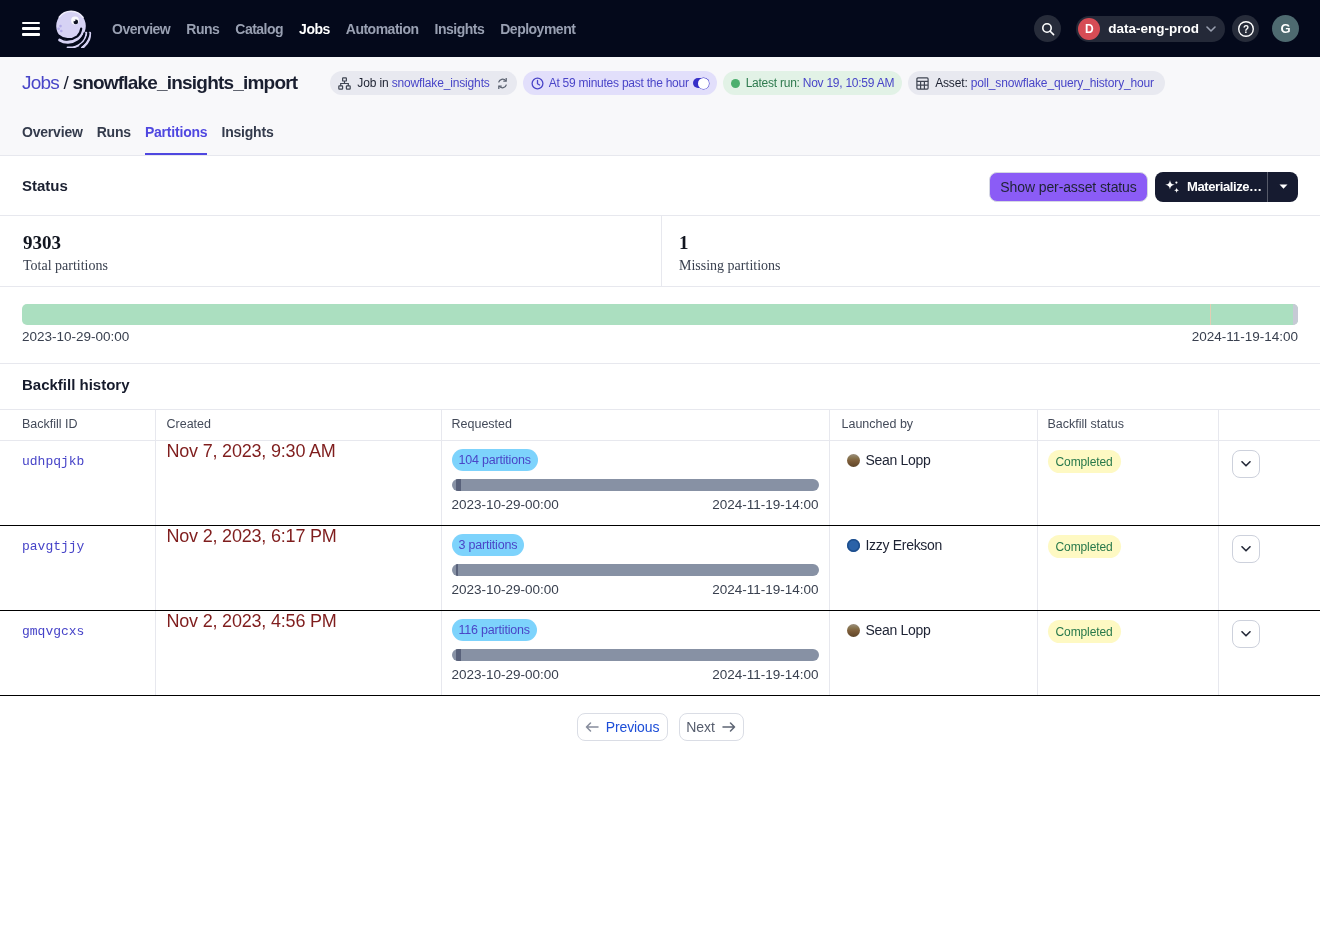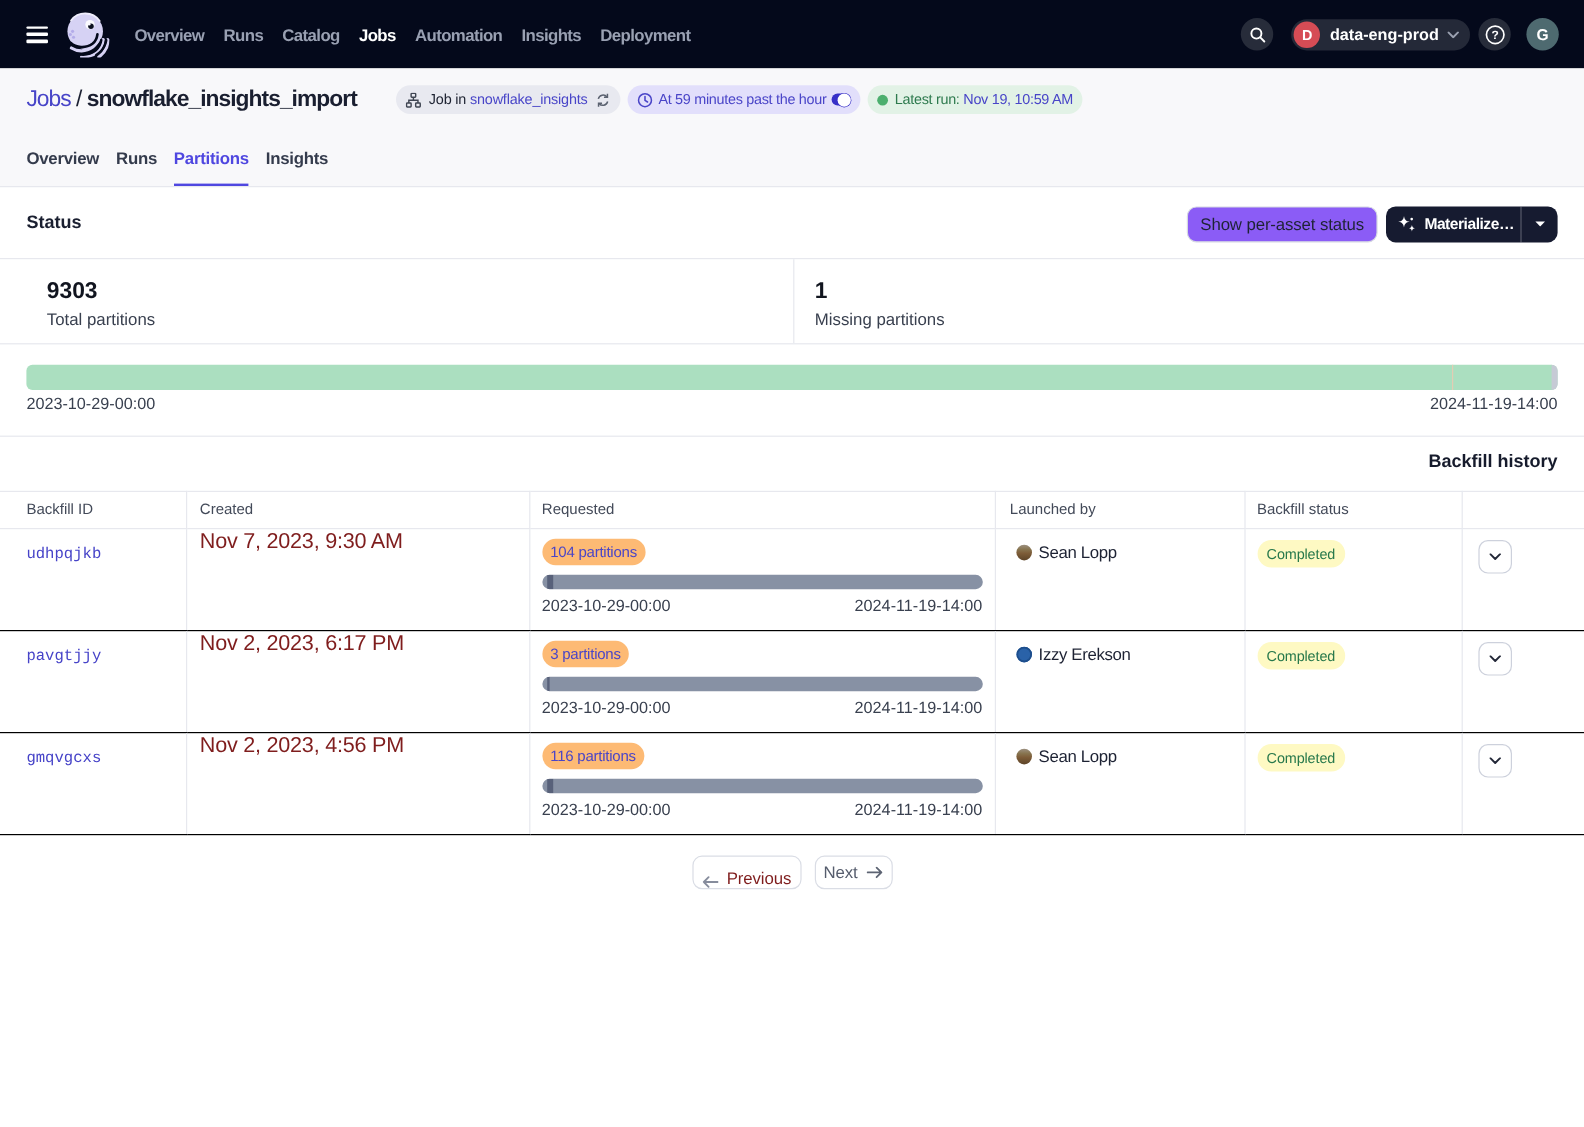--- a/index.html
+++ b/index.html
@@ -47,65 +47,65 @@
 .statusrow { height:59px; display:flex; align-items:center; padding:0 22px; }
 .statusrow h2 { font-size:15px; font-weight:700; color:#1a1f30; }
 .srspacer { flex:1; }
 .btn { position:relative; top:1px; width:159px; height:30px; background:#8b5cf6; border:1px solid #d5d8e2; border-radius:8px; font-size:14px; color:#1e2334; display:flex; align-items:center; justify-content:center; padding:0; font-family:inherit; letter-spacing:-0.1px; }
 .matgroup { display:flex; margin-left:7px; height:30px; width:143px; border-radius:8px; overflow:hidden; background:#161b30; position:relative; top:1px; }
 .matmain { flex:1; display:flex; align-items:center; color:#fff; font-size:13px; font-weight:600; padding:0 0 0 9px; border-right:1px solid rgba(255,255,255,0.28); letter-spacing:-0.4px; }
 .matmain svg { margin-right:6px; }
 .matcaret { width:30px; display:flex; align-items:center; justify-content:center; }
 
 .stats { display:flex; border-top:1px solid #e7e8ee; border-bottom:1px solid #e7e8ee; }
-.statcell { padding:16px 39px 12px; }
+.statcell { padding:16px 23px 12px;font-family:Liberation Serif, serif; }
 .statcell:first-child { width:662px; border-right:1px solid #e7e8ee; }
 .statcell:last-child { padding-left:17px; }
 .statnum { font-size:19px; font-weight:700; color:#11151f; line-height:21px; }
 .statlab { font-size:14px; color:#39404f; margin-top:5px; }
 
 .barwrap { padding:17px 22px 19px; border-bottom:1px solid #e7e8ee; }
 .pbar { height:21px; background:#abdfc0; border-radius:5px; position:relative; }
 .pbar .tail { position:absolute; right:0; top:0; bottom:0; width:5px; background:#c6cad5; border-radius:0 5px 5px 0; }
 .pbar .gapline { position:absolute; left:1188px; top:0; bottom:0; width:1px; background:#e3cdb4; }
 .pbarlab { display:flex; justify-content:space-between; font-size:13.5px; color:#39404f; margin-top:4px; }
 
-.bfhead { padding:12px 22px 16px; font-size:15px; font-weight:700; color:#161b2c;text-align:right; }
+.bfhead { padding:12px 22px 16px; font-size:15px; font-weight:700; color:#161b2c; }
 
 
 table { width:1320px; border-collapse:collapse; table-layout:fixed; }
 th { border-top:1px solid #e7e8ee; border-bottom:1px solid #e7e8ee; height:31px; font-size:12.5px; font-weight:400; color:#434a59; text-align:left; padding-bottom:3px; vertical-align:middle; }
 td { border-bottom:1px solid #000000; height:85px; vertical-align:top; }
 td:not(:last-child), th:not(:last-child) { border-right:1px solid #e7e8ee; }
 .c1 { width:155px; } .c2 { width:286px; } .c3 { width:388px; } .c4 { width:208px; } .c5 { width:181px; } .c6 { width:102px; }
 th.c1, td.c1 { padding-left:22px; }
 th.c2, td.c2 { padding-left:11px; }
 th.c3, td.c3 { padding-left:10px; padding-right:10px; }
 th.c4 { padding-left:12px; } td.c4 { padding-left:17px; }
 th.c5, td.c5 { padding-left:10px; }
 td.c6 { padding-left:13px; }
 td.c1 { padding-top:13px; font-family:"Liberation Mono",monospace; font-size:13px; }
 td.c1 a { color:#4643c8; }
 td.c2 { font-size:18px; color:#7f1d1d; letter-spacing:-0.2px; }
 td.c3 { padding-top:8px; }
 td.c4 { padding-top:11px; }
 td.c5 { padding-top:9px; }
 td.c6 { padding-top:9px; }
-.reqpill { display:inline-flex; vertical-align:top; align-items:center; height:22px; border-radius:11px; background:#fdba74; color:#4a45c7; font-size:12.5px; padding:0 7px; letter-spacing:-0.2px; }
+.reqpill { display:inline-flex; vertical-align:top; align-items:center; height:22px; border-radius:11px; background:#7dd3fc; color:#4a45c7; font-size:12.5px; padding:0 7px; letter-spacing:-0.2px; }
 .rowbar { margin-top:8px; height:12px; border-radius:6px; background:#8791a4; position:relative; overflow:hidden; }
 .rowbar i { position:absolute; left:0; top:0; bottom:0; background:#58617a; }
 .rowdates { display:flex; justify-content:space-between; font-size:13.5px; color:#39404f; margin-top:6px; }
 .lby { display:flex; align-items:center; font-size:14px; color:#1d2233; letter-spacing:-0.3px; }
 .lby .av { width:13px; height:13px; border-radius:50%; margin-right:6px; flex:none; }
 .okpill { display:inline-flex; vertical-align:top; align-items:center; height:23px; border-radius:11.5px; background:#fef9c3; color:#27784b; font-size:12px; padding:0 8px; letter-spacing:-0.1px; }
 .rowbtn { font-family:inherit; width:28px; height:28px; border-radius:8px; border:1px solid #cdd1dc; background:#fff; display:flex; align-items:center; justify-content:center; }
 
 .pager { display:flex; justify-content:center; gap:11px; margin-top:17px; }
 .pbtn { font-family:inherit; height:28px; border:1px solid #dadde5; border-radius:8px; background:#fff; display:flex; align-items:center; justify-content:center; padding:0; font-size:14px; letter-spacing:-0.1px; }
-.pbtn.prev { color:#7f1d1d; width:91px;align-items:flex-end; }
+.pbtn.prev { color:#1d4ed8; width:91px; }
 .pbtn.next { color:#565d6d; width:65px; }
 </style>
 </head>
 <body>
 
 <div class="topbar">
   <div class="burger">
       <i></i>
       <i></i>
       <i></i>
@@ -190,20 +190,29 @@
           </span>
         At 59 minutes past the hour
         <span class="toggle">
             <i></i>
           </span>
       </div>
       <div class="tag green" style="letter-spacing:-0.25px">
         <span class="gdot"></span>
         <span style="color:#2e7a4e">Latest run:</span>&nbsp;<a>Nov 19, 10:59 AM</a>
       </div>
+      <div class="tag gray" style="padding-right:11px">
+        <span class="tico">
+            <svg width="13" height="13" viewBox="0 0 13 13">
+              <rect x="0.9" y="0.9" width="11.2" height="11.2" rx="1" fill="none" stroke="#3f4552" stroke-width="1.2"></rect>
+              <path d="M0.9 4.4 H12.1 M4.6 4.4 V12.1 M8.4 4.4 V12.1 M0.9 8.2 H12.1" stroke="#3f4552" stroke-width="1.2"></path>
+            </svg>
+          </span>
+        Asset:&nbsp;<a>poll_snowflake_query_history_hour</a>
+      </div>
     </div>
   </div>
   <div class="tabs">
     <div class="tab">Overview</div>
     <div class="tab">Runs</div>
     <div class="tab on">Partitions</div>
     <div class="tab">Insights</div>
   </div>
 </div>
 

